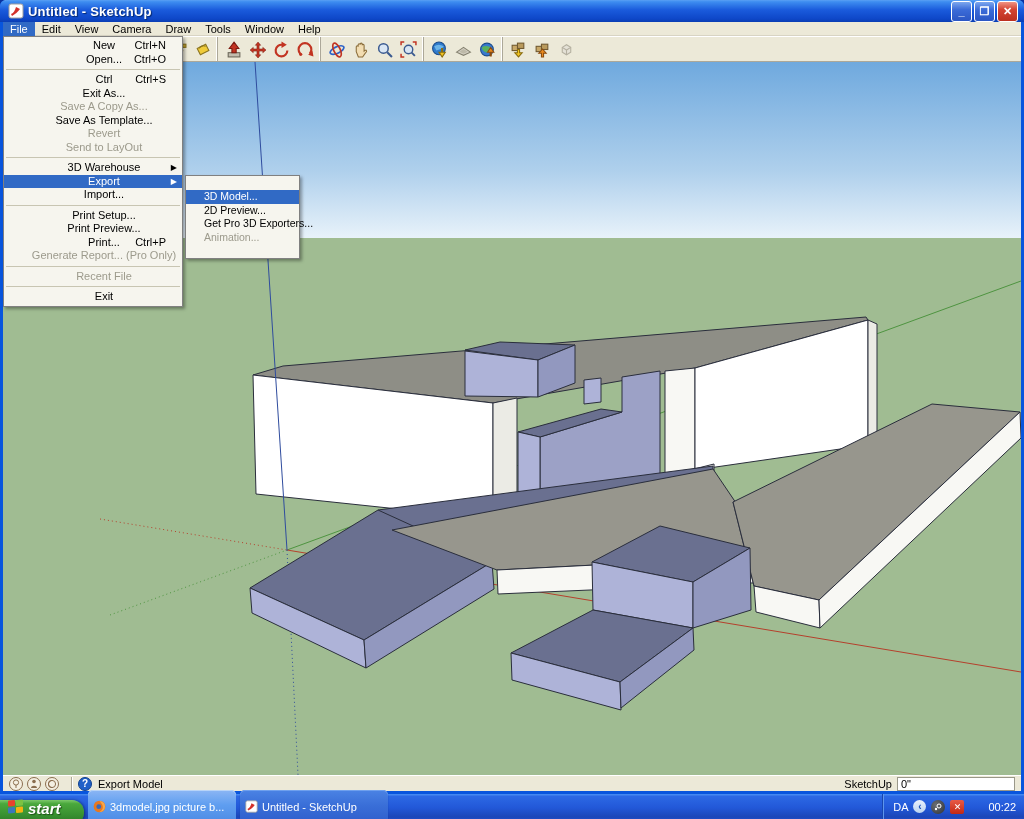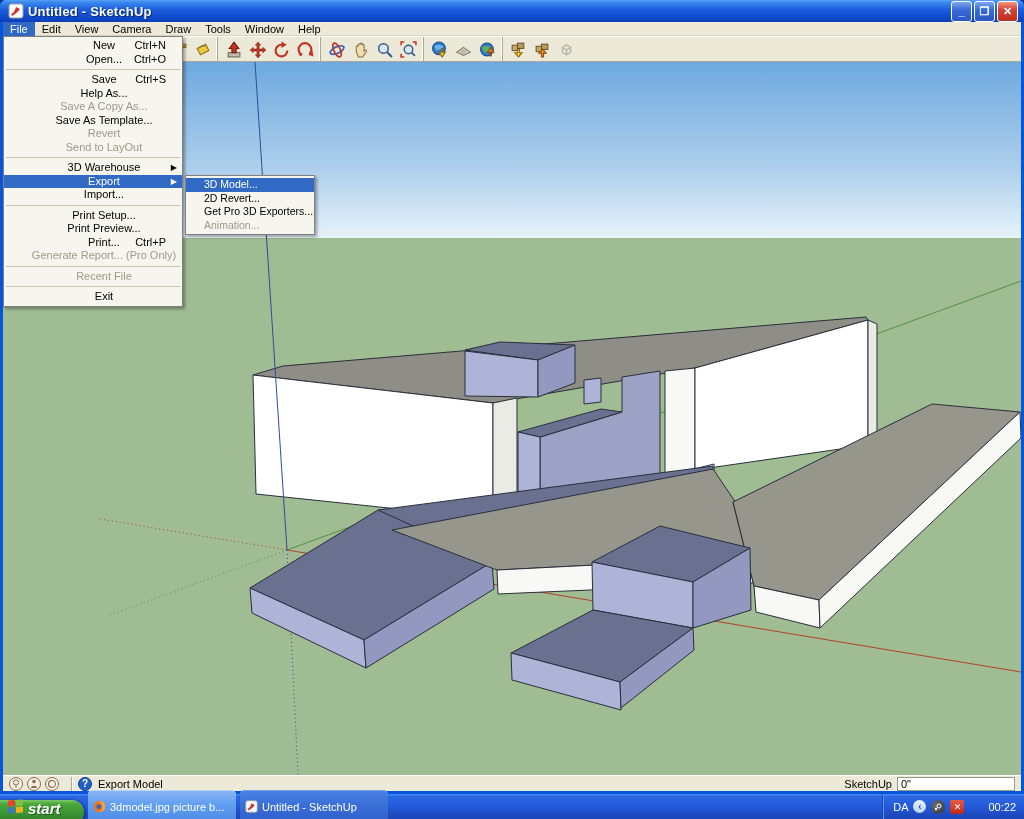--- a/index.html
+++ b/index.html
@@ -48,22 +48,22 @@
   
   .menu-panel{position:absolute; left:3px; top:36px; width:180px; background:#F6F5EE;
     border:1px solid #808080; box-shadow:2px 2px 3px rgba(0,0,0,.35); z-index:30; padding:2px 0; font-size:11px;text-align:center;}
   .mrow{position:relative; height:13.5px; line-height:13.5px; padding-left:22px; color:#000; white-space:nowrap;}
   .mrow .accel{position:absolute; right:16px;margin-left:45px;}
   .mrow .sub-arrow{position:absolute; right:5px; font-size:8px; top:0;}
   .mrow.disabled{color:#9C9A8C;}
   .mrow.hl{background:var(--menu-highlight); color:#fff;}
   .msep{height:7px; position:relative;}
   .msep:after{content:""; position:absolute; left:2px; right:2px; top:3px; border-top:1px solid #C8C5B2;}
-  .submenu{position:absolute; left:185px; top:175px; width:130px; background:#F6F5EE;
-    border:1px solid #808080; box-shadow:2px 2px 3px rgba(0,0,0,.35); z-index:31; padding:2px 0; font-size:10.5px;}
+  .submenu{position:absolute; left:185px; top:175px; width:115px; background:#F6F5EE;
+    border:1px solid #808080; box-shadow:2px 2px 3px rgba(0,0,0,.35); z-index:31; padding:14px 0; font-size:10.5px;}
   .submenu .mrow{padding-left:18px;}
 
   
   .viewport{position:absolute; left:0; top:62px; width:1018px; height:713px; overflow:hidden; background:var(--ground);}
   .viewport svg{display:block;}
   .f-sky{fill:url(#skyg);} .f-ground{fill:var(--ground);}
   .f-white{fill:var(--face-white);} .f-light{fill:var(--face-light);} .f-roof{fill:var(--roof);}
   .f-lavl{fill:var(--lav-light);} .f-lavm{fill:var(--lav-mid);} .f-wall{fill:var(--lav-wall);}
   .f-dark{fill:var(--top-dark);} .f-slab{fill:var(--slab-gray);} .f-edge{fill:var(--edge-white);}
   .pg{stroke:var(--edge); stroke-width:1; stroke-linejoin:round;}
@@ -397,40 +397,40 @@
       </div>
       <div class="tray-ico" style="background:linear-gradient(180deg,#E85A46,#C22814);">✕</div>
       <span class="clock">00:22</span>
     </div>
   </div>
 
   <div class="menu-panel" id="filemenu">
       <div class="mrow"><span>New</span><span class="accel">Ctrl+N</span></div>
       <div class="mrow"><span>Open...</span><span class="accel">Ctrl+O</span></div>
       <div class="msep"></div>
-      <div class="mrow"><span>Save</span><span class="accel">Ctrl+S</span></div>
-      <div class="mrow"><span>Help As...</span></div>
+      <div class="mrow"><span>Ctrl</span><span class="accel">Ctrl+S</span></div>
+      <div class="mrow"><span>Exit As...</span></div>
       <div class="mrow disabled"><span>Save A Copy As...</span></div>
       <div class="mrow"><span>Save As Template...</span></div>
       <div class="mrow disabled"><span>Revert</span></div>
       <div class="mrow disabled"><span>Send to LayOut</span></div>
       <div class="msep"></div>
       <div class="mrow"><span>3D Warehouse</span><span class="sub-arrow">▶</span></div>
       <div class="mrow hl"><span>Export</span><span class="sub-arrow">▶</span></div>
       <div class="mrow"><span>Import...</span></div>
       <div class="msep"></div>
       <div class="mrow"><span>Print Setup...</span></div>
       <div class="mrow"><span>Print Preview...</span></div>
       <div class="mrow"><span>Print...</span><span class="accel">Ctrl+P</span></div>
       <div class="mrow disabled"><span>Generate Report... (Pro Only)</span></div>
       <div class="msep"></div>
       <div class="mrow disabled"><span>Recent File</span></div>
       <div class="msep"></div>
       <div class="mrow"><span>Exit</span></div>
     </div>
   <div class="submenu" id="exportmenu">
       <div class="mrow hl"><span>3D Model...</span></div>
-      <div class="mrow"><span>2D Revert...</span></div>
+      <div class="mrow"><span>2D Preview...</span></div>
       <div class="mrow"><span>Get Pro 3D Exporters...</span></div>
       <div class="mrow disabled"><span>Animation...</span></div>
     </div>
 
 </div>
 
 </body></html>

